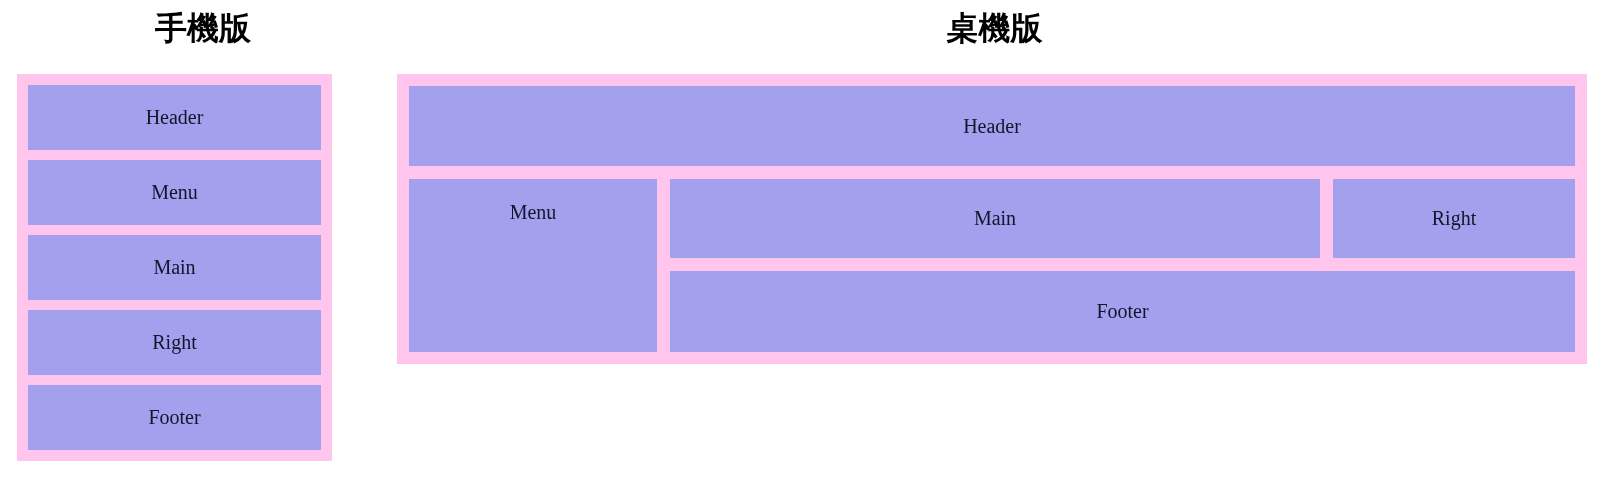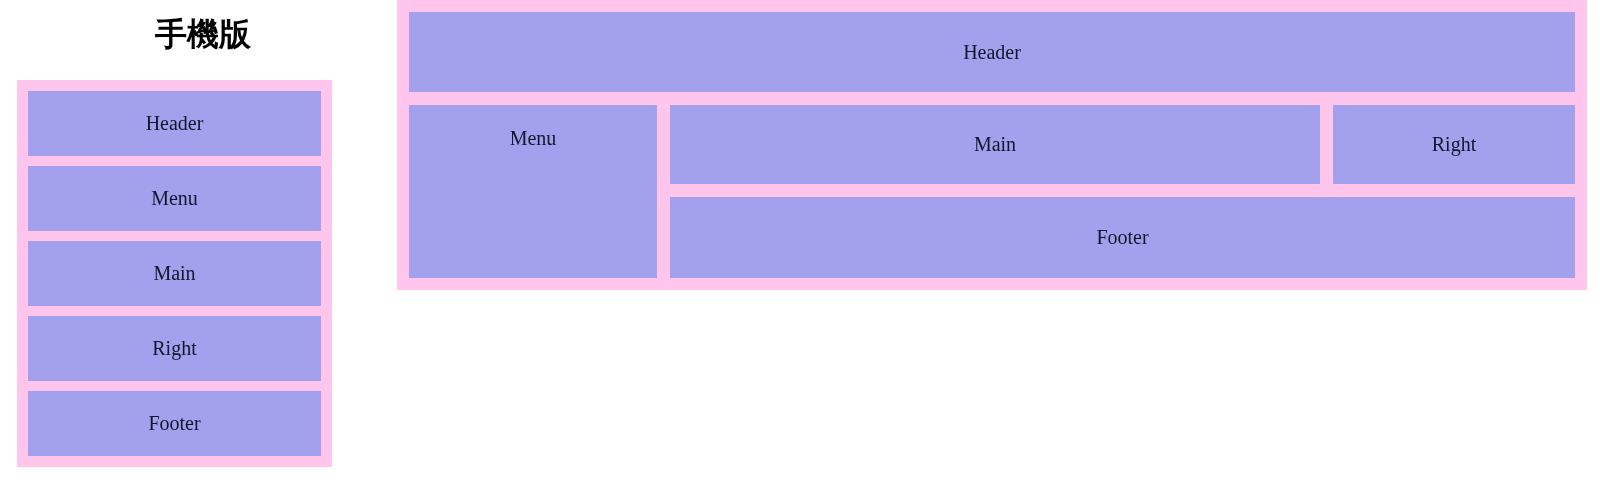--- a/index.html
+++ b/index.html
@@ -15,21 +15,20 @@
     display: flex;
     align-items: flex-start;
     width: 1600px;
   }
 
   
   .panel-mobile {
     margin-left: 17px;
     width: 372px;
     flex: 0 0 auto;
-    margin-top: 6px;
   }
   .panel-desktop {
     flex: 1 1 auto;
     min-width: 0;
   }
   .panel-title {
     margin: 10px 0 0 0;
     height: 64px;
     line-height: 36px;
     font-size: 32px;
@@ -113,20 +112,21 @@
       <div class="box">
         <span>Right</span>
       </div>
       <div class="box">
         <span>Footer</span>
       </div>
     </div>
   </section>
 
   <section class="panel-desktop">
+    <h1 class="panel-title">桌機版</h1>
     <div class="desktop-grid">
       <div class="box area-header">
         <span>Header</span>
       </div>
       <div class="box area-menu">
         <span>Menu</span>
       </div>
       <div class="box area-main">
         <span>Main</span>
       </div>

